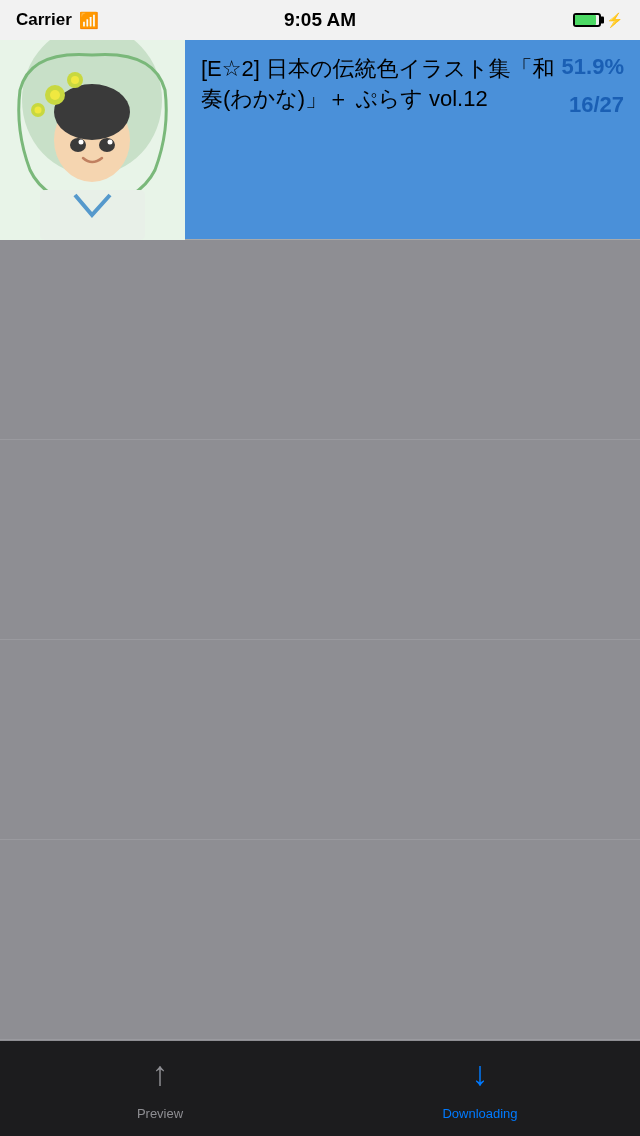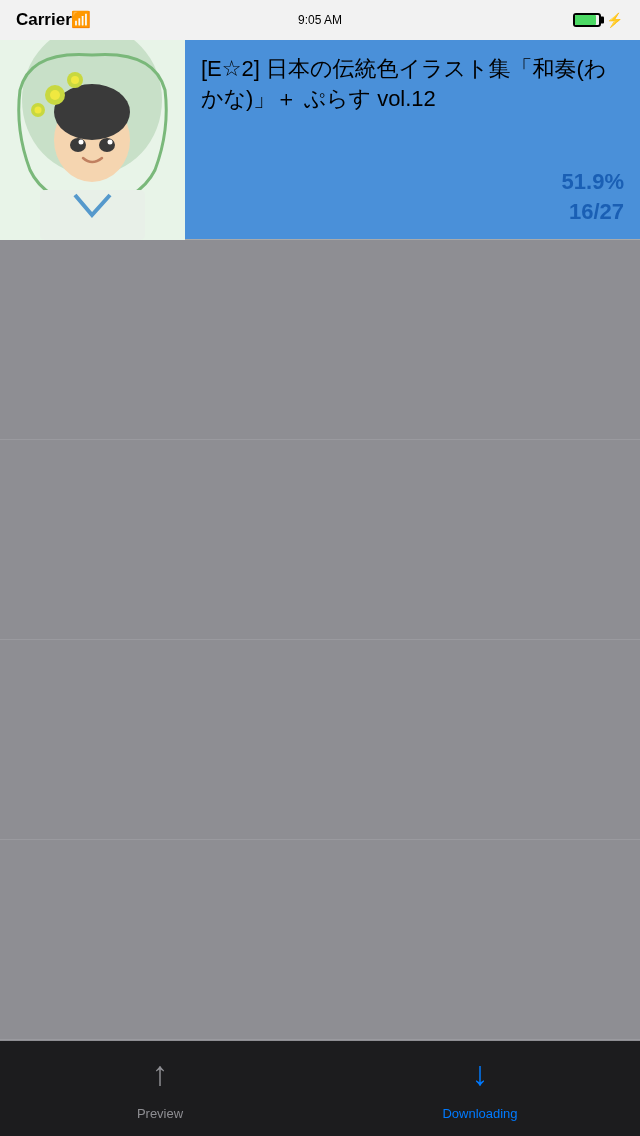--- a/index.html
+++ b/index.html
@@ -21,35 +21,37 @@
       background: #f2f2f2;
       display: flex;
       align-items: center;
       justify-content: space-between;
       padding: 0 16px;
       position: relative;
     }
 
     .status-left {
       display: flex;
+      align-items: center;
+      gap: 8px;
       font-size: 17px;
       font-weight: 600;
       color: #000;
     }
 
     .wifi-icon {
       font-size: 16px;
     }
 
     .status-center {
       position: absolute;
       left: 50%;
       transform: translateX(-50%);
-      font-size: 12px;
-      font-weight: 400;
+      font-size: 19px;
+      font-weight: 700;
       color: #000;
     }
 
     .status-right {
       display: flex;
       align-items: center;
       gap: 6px;
     }
 
     .battery {
@@ -118,36 +120,36 @@
     .thumbnail-svg {
       width: 185px;
       height: 200px;
     }
 
     .item-info {
       flex: 1;
       background: #4a90d9;
       padding: 14px 16px;
       display: flex;
-      flex-direction: column;
+      flex-direction: row;
       justify-content: space-between;
     }
 
     .item-title {
       font-size: 22px;
       font-weight: 500;
       color: #000;
       line-height: 1.35;
     }
 
     .item-stats {
       display: flex;
       flex-direction: column;
       align-items: flex-end;
-      gap: 4px;
+      gap: 12px;
     }
 
     .item-percent {
       font-size: 22px;
       font-weight: 600;
       color: #1a5fb4;
     }
 
     .item-count {
       font-size: 22px;

